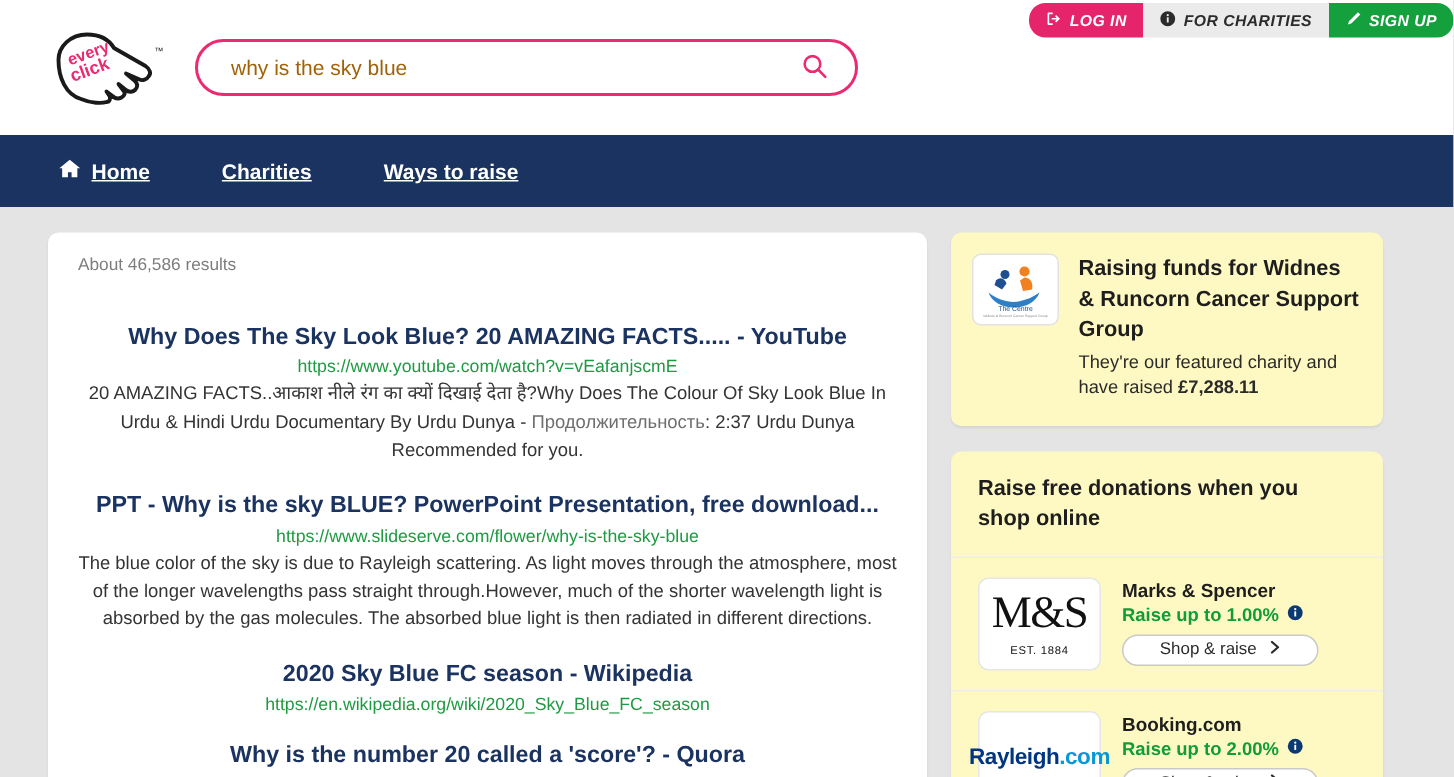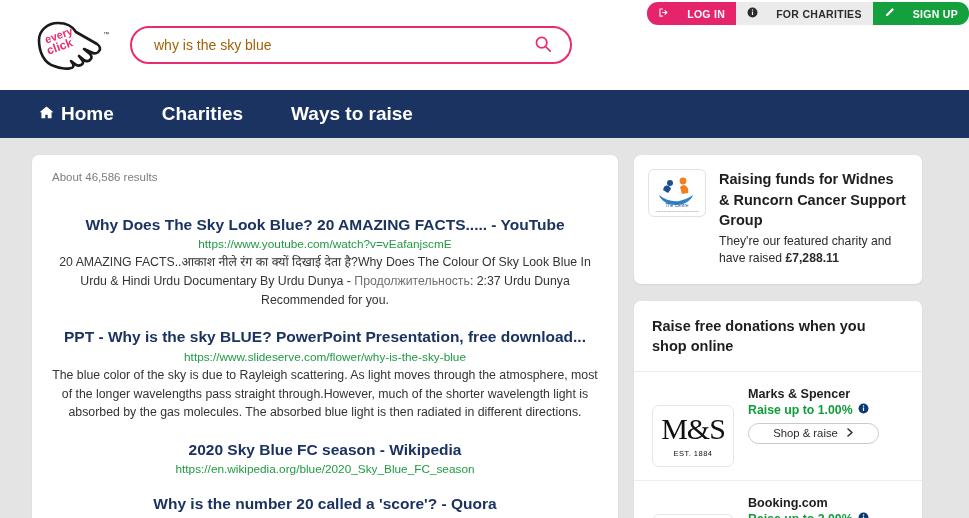--- a/index.html
+++ b/index.html
@@ -21,25 +21,26 @@
     top: 2px; right: 0;
     display: flex;
     height: 23px;
     font-size: 10.5px;
     font-weight: bold;
     letter-spacing: .3px;
   }
   .auth-btn {
     display: flex;
     align-items: center;
-    gap: 18px;
+    gap: 5px;
     padding: 0 11px;
     color: #ffffff;
     cursor: pointer;
     white-space: nowrap;
+    font-style: italic;
   }
   .auth-btn.login {
     background: #e6246b;
     border-top-left-radius: 11px;
     border-bottom-left-radius: 11px;
   }
   .auth-btn.charities {
     background: #ebebeb;
     color: #2b2b2b;
   }
@@ -90,27 +91,28 @@
   .nav {
     height: 48px;
     background: #1b3360;
     display: flex;
     align-items: center;
     padding-left: 32px;
     gap: 34px;
   }
   .nav-item {
     display: flex;
-    align-items: flex-start;
+    align-items: center;
     gap: 7px;
     color: #ffffff;
-    font-size: 19px;
+    font-size: 14px;
     font-weight: bold;
     cursor: pointer;
     padding: 0 7px;
+    text-decoration: underline;
   }
 
   
   .page {
     display: flex;
     gap: 16px;
     padding: 17px 30px 0 32px;
   }
   .results-card {
     width: 586px;
@@ -143,21 +145,21 @@
   .result-snippet {
     font-size: 12.3px;
     color: #343434;
     line-height: 1.52;
   }
   .result-snippet .muted { color: #6f6f6f; }
 
   
   .sidebar { width: 288px; }
   .side-card {
-    background: #ffffff;
+    background: #fef9c3;
     border-radius: 7px;
     box-shadow: 0 1px 2px rgba(0,0,0,.07);
   }
   .charity-card {
     padding: 14px 14px 16px 14px;
     display: flex;
     gap: 13px;
     margin-bottom: 17px;
   }
   .charity-logo {
@@ -204,21 +206,20 @@
   .merchant-logo {
     flex: none;
     width: 82px; height: 62px;
     border: 1px solid #e6e6e6;
     border-radius: 7px;
     background: #fff;
     display: flex;
     flex-direction: column;
     align-items: center;
     justify-content: center;
-    margin-top: 20px;
   }
   .ms-mark {
     font-family: "Liberation Serif", serif;
     font-size: 30px;
     color: #111;
     letter-spacing: -1px;
     line-height: 1;
   }
   .ms-est {
     font-size: 7.5px;
@@ -354,21 +355,21 @@
     </div>
 
     <div class="result">
       <div class="result-title">PPT - Why is the sky BLUE? PowerPoint Presentation, free download...</div>
       <div class="result-url">https://www.slideserve.com/flower/why-is-the-sky-blue</div>
       <div class="result-snippet">The blue color of the sky is due to Rayleigh scattering. As light moves through the atmosphere, most of the longer wavelengths pass straight through.However, much of the shorter wavelength light is absorbed by the gas molecules. The absorbed blue light is then radiated in different directions.</div>
     </div>
 
     <div class="result">
       <div class="result-title">2020 Sky Blue FC season - Wikipedia</div>
-      <div class="result-url">https://en.wikipedia.org/blue/2020_Sky_Blue_FC_season</div>
+      <div class="result-url">https://en.wikipedia.org/wiki/2020_Sky_Blue_FC_season</div>
     </div>
 
     <div class="result">
       <div class="result-title">Why is the number 20 called a 'score'? - Quora</div>
       <div class="result-url">https://www.quora.com/Why-is-the-number-20-called-a-score</div>
 
     </div>
   </div>
 
   <div class="sidebar">

